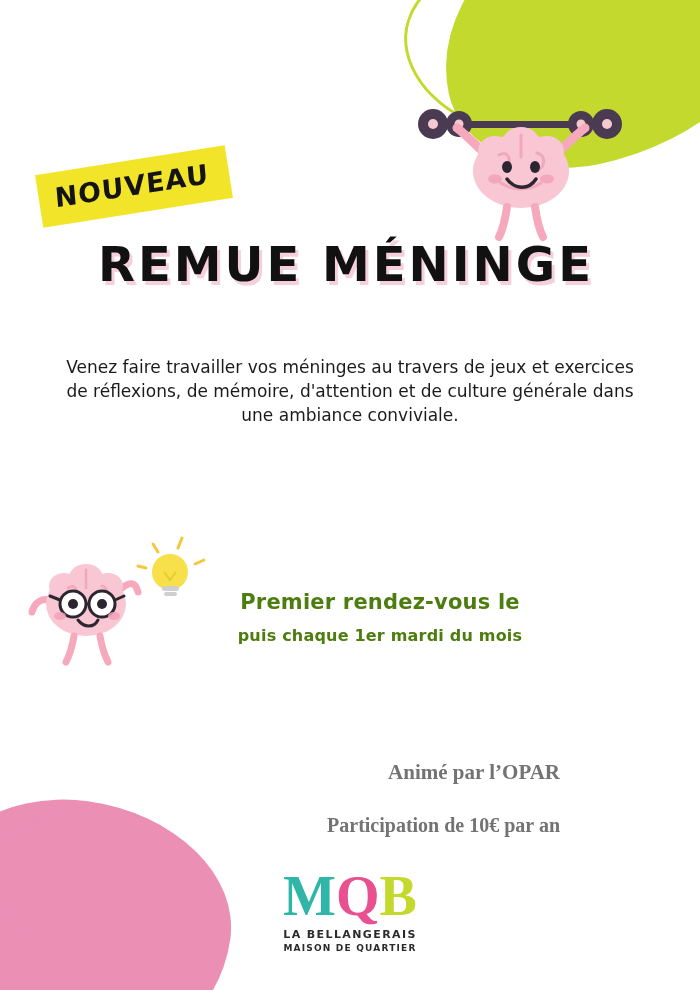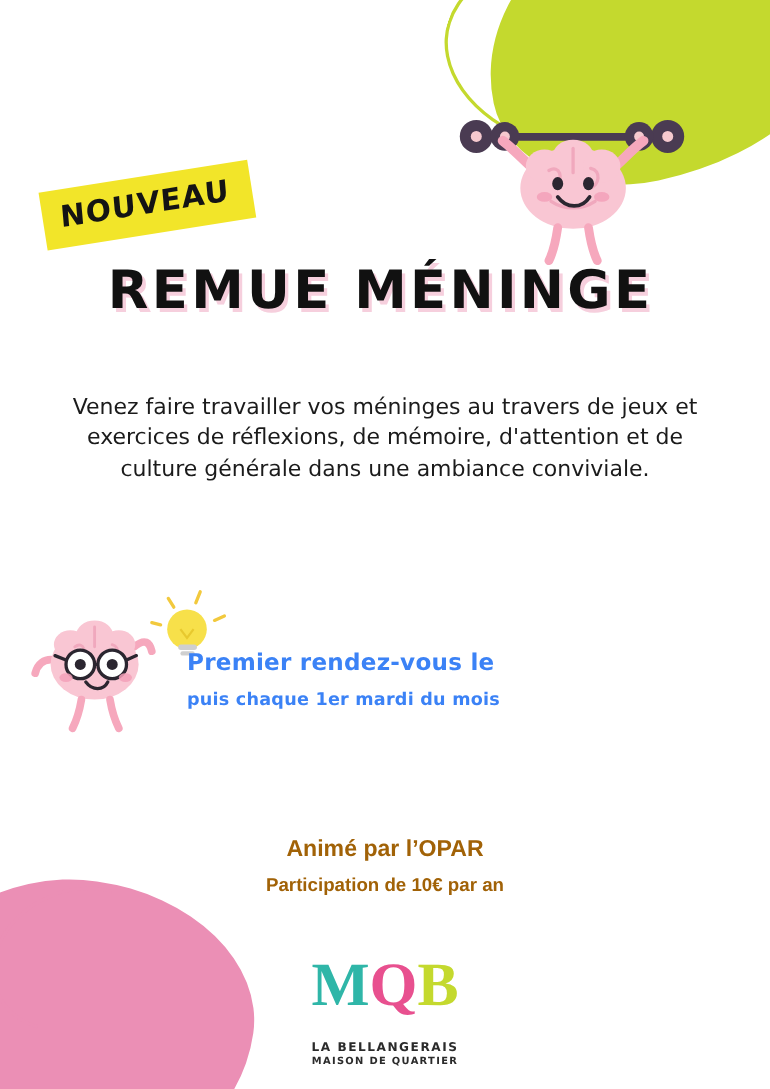--- a/index.html
+++ b/index.html
@@ -104,34 +104,34 @@
   }
 
   
   .description {
     position: absolute;
     top: 355px;
     left: 60px;
     width: 580px;
     text-align: center;
     font-family: "DejaVu Sans", sans-serif;
-    font-size: 20px;
+    font-size: 17px;
     line-height: 1.42;
     color: #1b1b1b;
   }
 
   
   .schedule {
     position: absolute;
     top: 590px;
     left: 170px;
     width: 420px;
-    text-align: left;
-    font-family: "DejaVu Sans", sans-serif;
-    color: #3b82f6;
+    text-align: center;
+    font-family: "DejaVu Sans", sans-serif;
+    color: #4d7c0f;
   }
   .schedule .line1 {
     font-size: 21px;
     font-weight: bold;
     letter-spacing: 0.2px;
   }
   .schedule .line2 {
     font-size: 24px;
     font-weight: bold;
     margin-top: 11px;
@@ -143,32 +143,32 @@
     margin-top: 12px;
     letter-spacing: 0.2px;
   }
 
   
   .infos {
     position: absolute;
     top: 760px;
     left: 140px;
     width: 420px;
-    text-align: center;
-    font-family: Liberation Sans, sans-serif;
-    color: #a16207;
+    text-align: right;
+    font-family: Liberation Serif, serif;
+    color: #737373;
   }
   .infos .l1 {
     font-size: 21px;
     font-weight: bold;
   }
   .infos .l2 {
-    font-size: 17px;
-    font-weight: bold;
-    margin-top: 11px;
+    font-size: 20px;
+    font-weight: bold;
+    margin-top: 29px;
   }
 
   
   .logo {
     position: absolute;
     left: 0;
     top: 868px;
     width: 700px;
     text-align: center;
   }
@@ -176,21 +176,21 @@
     font-family: Liberation Serif, serif;
     font-weight: bold;
     font-size: 56px;
     letter-spacing: 0px;
     line-height: 1;
   }
   .logo-letters .m { color: #2fb6a8; }
   .logo-letters .q { color: #e8508f; }
   .logo-letters .b { color: #c4d92e; }
   .logo-sub1 {
-    margin-top: 21px;
+    margin-top: 4px;
     font-family: "DejaVu Sans", sans-serif;
     font-size: 11px;
     font-weight: bold;
     letter-spacing: 1.4px;
     color: #2b2b2b;
   }
   .logo-sub2 {
     margin-top: 2px;
     font-family: "DejaVu Sans", sans-serif;
     font-size: 9px;

